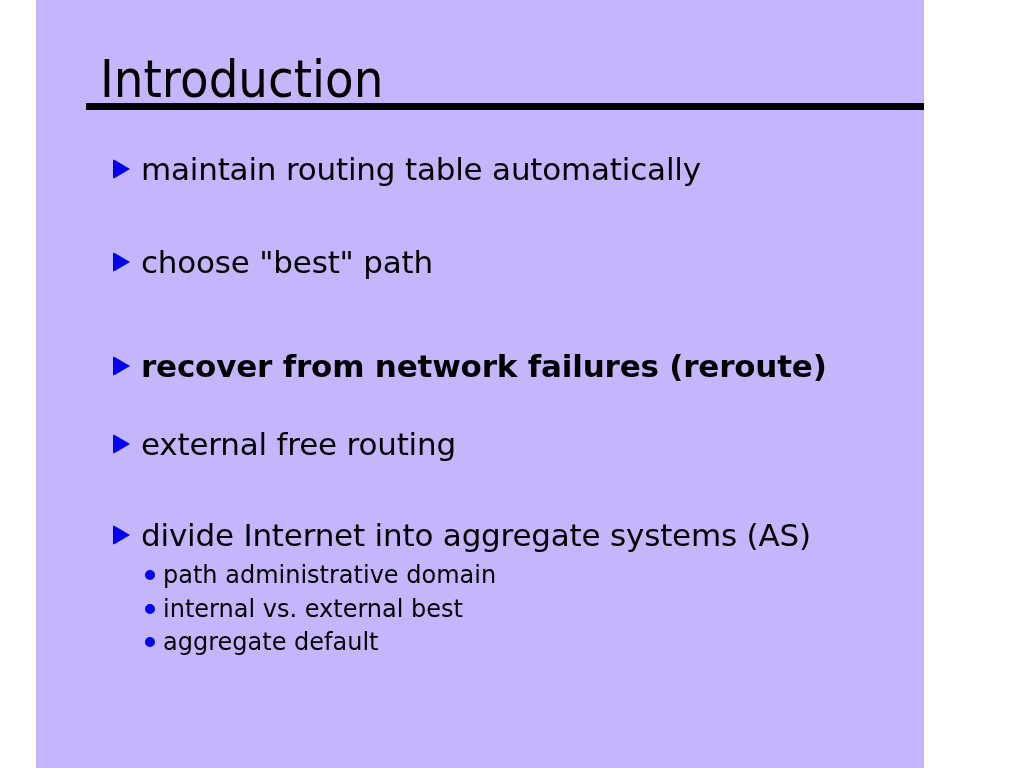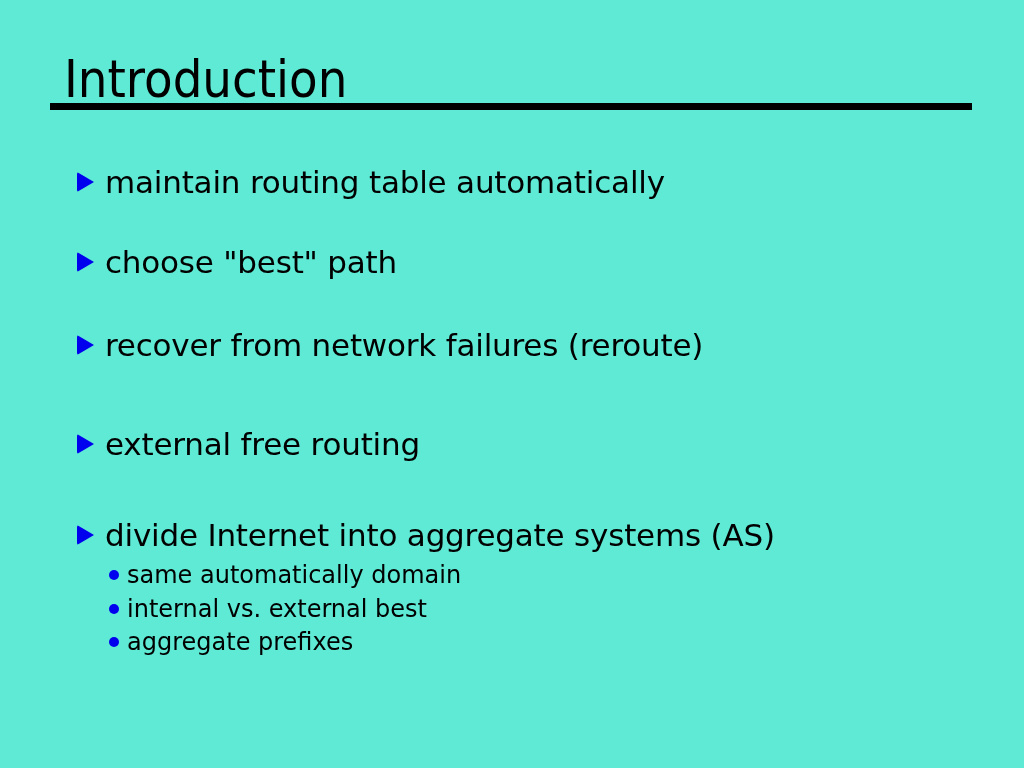--- a/index.html
+++ b/index.html
@@ -2,26 +2,27 @@
 <html><head>
 <meta charset="utf-8">
 <style>
   html, body {
     margin: 0;
     padding: 0;
     background: #ffffff;
   }
   .slide {
     position: relative;
-    width: 1024px;
+    width: 888px;
     height: 768px;
-    background: #5eead4;
+    background: #c4b5fd;
     overflow: hidden;
     font-family: "DejaVu Sans", "Liberation Sans", sans-serif;
     color: #000000;
+    margin-left: 36px;
   }
   .slide-title {
     position: absolute;
     left: 64px;
     top: 50px;
     font-size: 52px;
     line-height: 1.15;
     font-weight: normal;
     color: #000000;
     margin: 0;
@@ -54,23 +55,23 @@
     border-radius: 2px;
     margin-right: 11px;
     flex: 0 0 auto;
   }
   .bullet-row .btxt {
     font-size: 31px;
     line-height: 40px;
     color: #000000;
     letter-spacing: -0.2px;
   }
-  .row-1 { top: 162px; }
+  .row-1 { top: 149px; }
   .row-2 { top: 242px; }
-  .row-3 { top: 325px; }
+  .row-3 { top: 346px; font-weight: bold; }
   .row-4 { top: 424px; }
   .row-5 { top: 515px; }
   .sub-row {
     position: absolute;
     left: 109px;
     height: 34px;
     display: flex;
     align-items: center;
     white-space: nowrap;
   }
@@ -120,26 +121,26 @@
     <span class="btxt">external free routing</span>
   </div>
 
   <div class="bullet-row row-5">
     <span class="tri"></span>
     <span class="btxt">divide Internet into aggregate systems (AS)</span>
   </div>
 
   <div class="sub-row sub-1">
     <span class="dot"></span>
-    <span class="stxt">same automatically domain</span>
+    <span class="stxt">path administrative domain</span>
   </div>
 
   <div class="sub-row sub-2">
     <span class="dot"></span>
     <span class="stxt">internal vs. external best</span>
   </div>
 
   <div class="sub-row sub-3">
     <span class="dot"></span>
-    <span class="stxt">aggregate prefixes</span>
+    <span class="stxt">aggregate default</span>
   </div>
 
 </div>
 
 </body></html>

